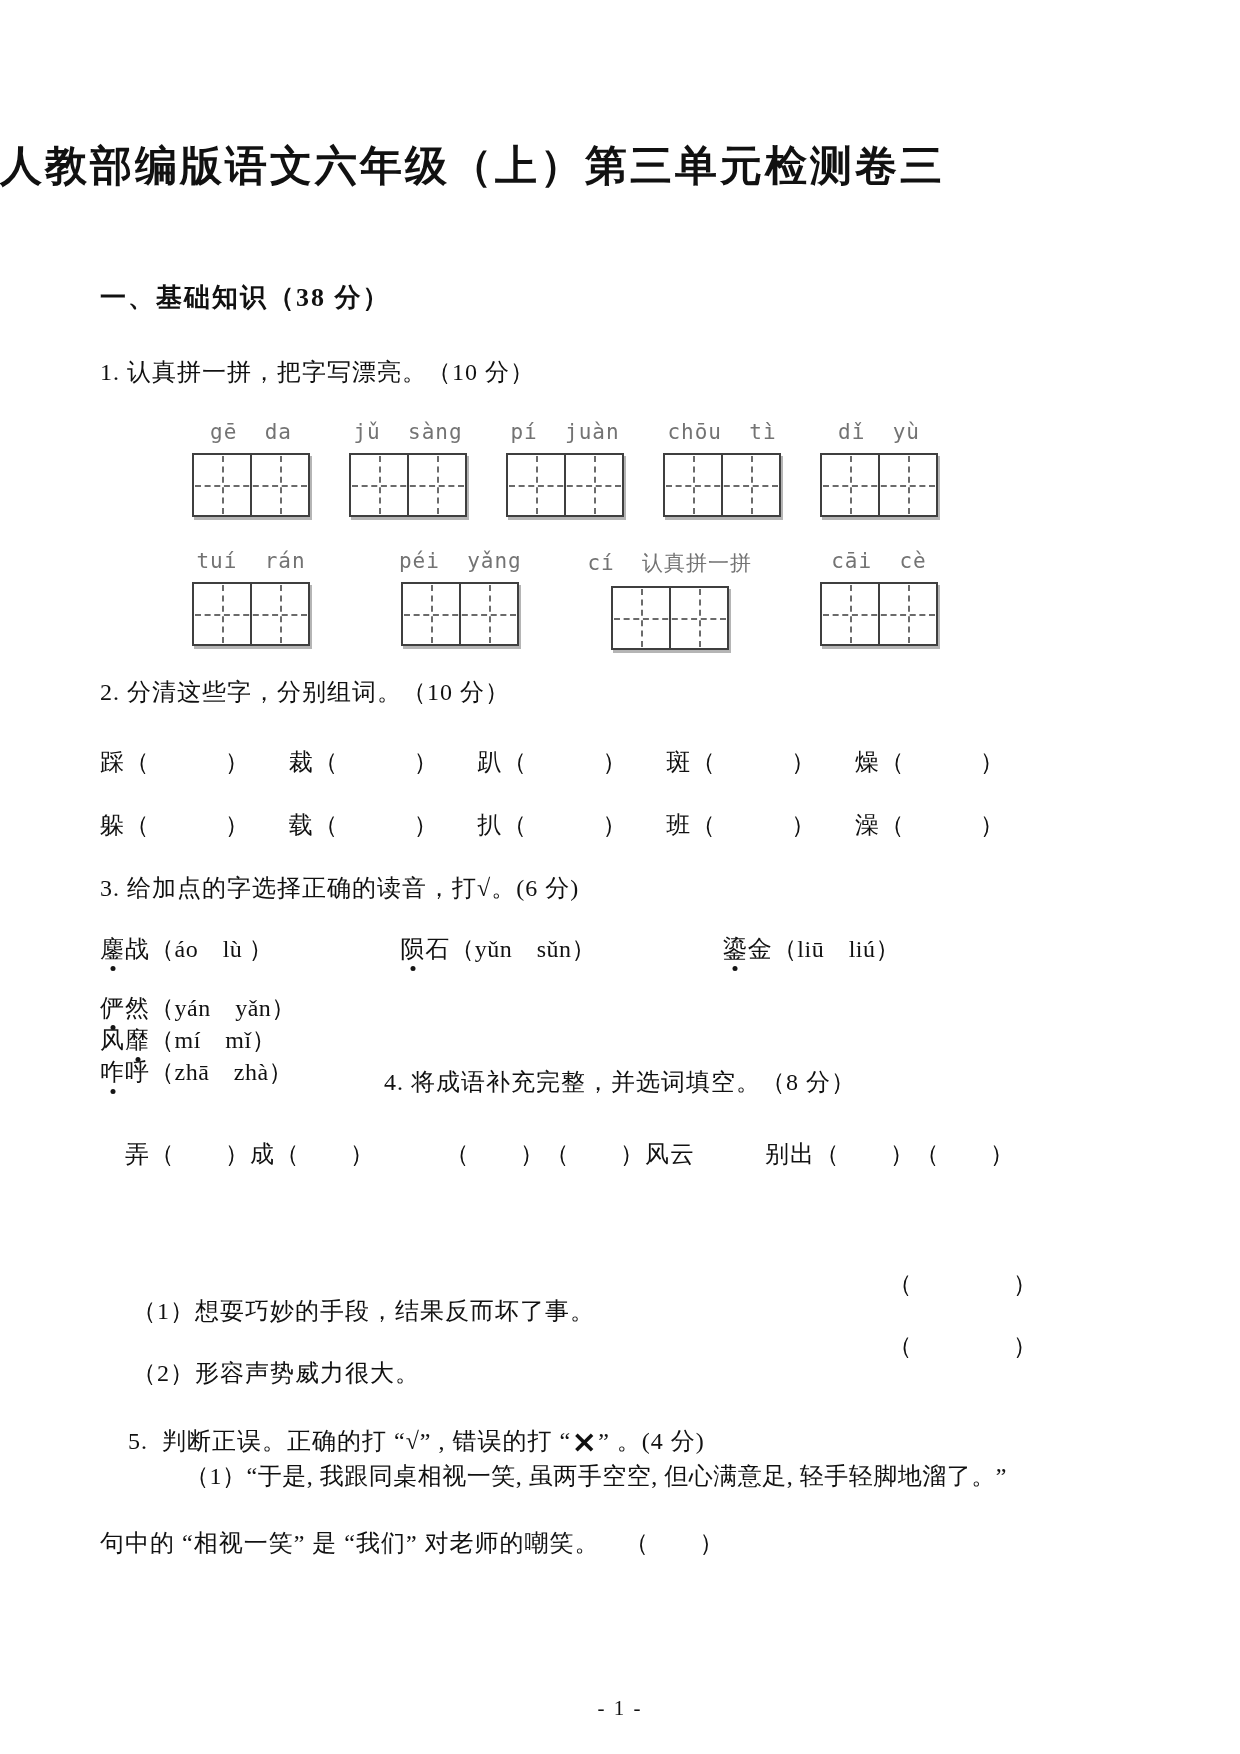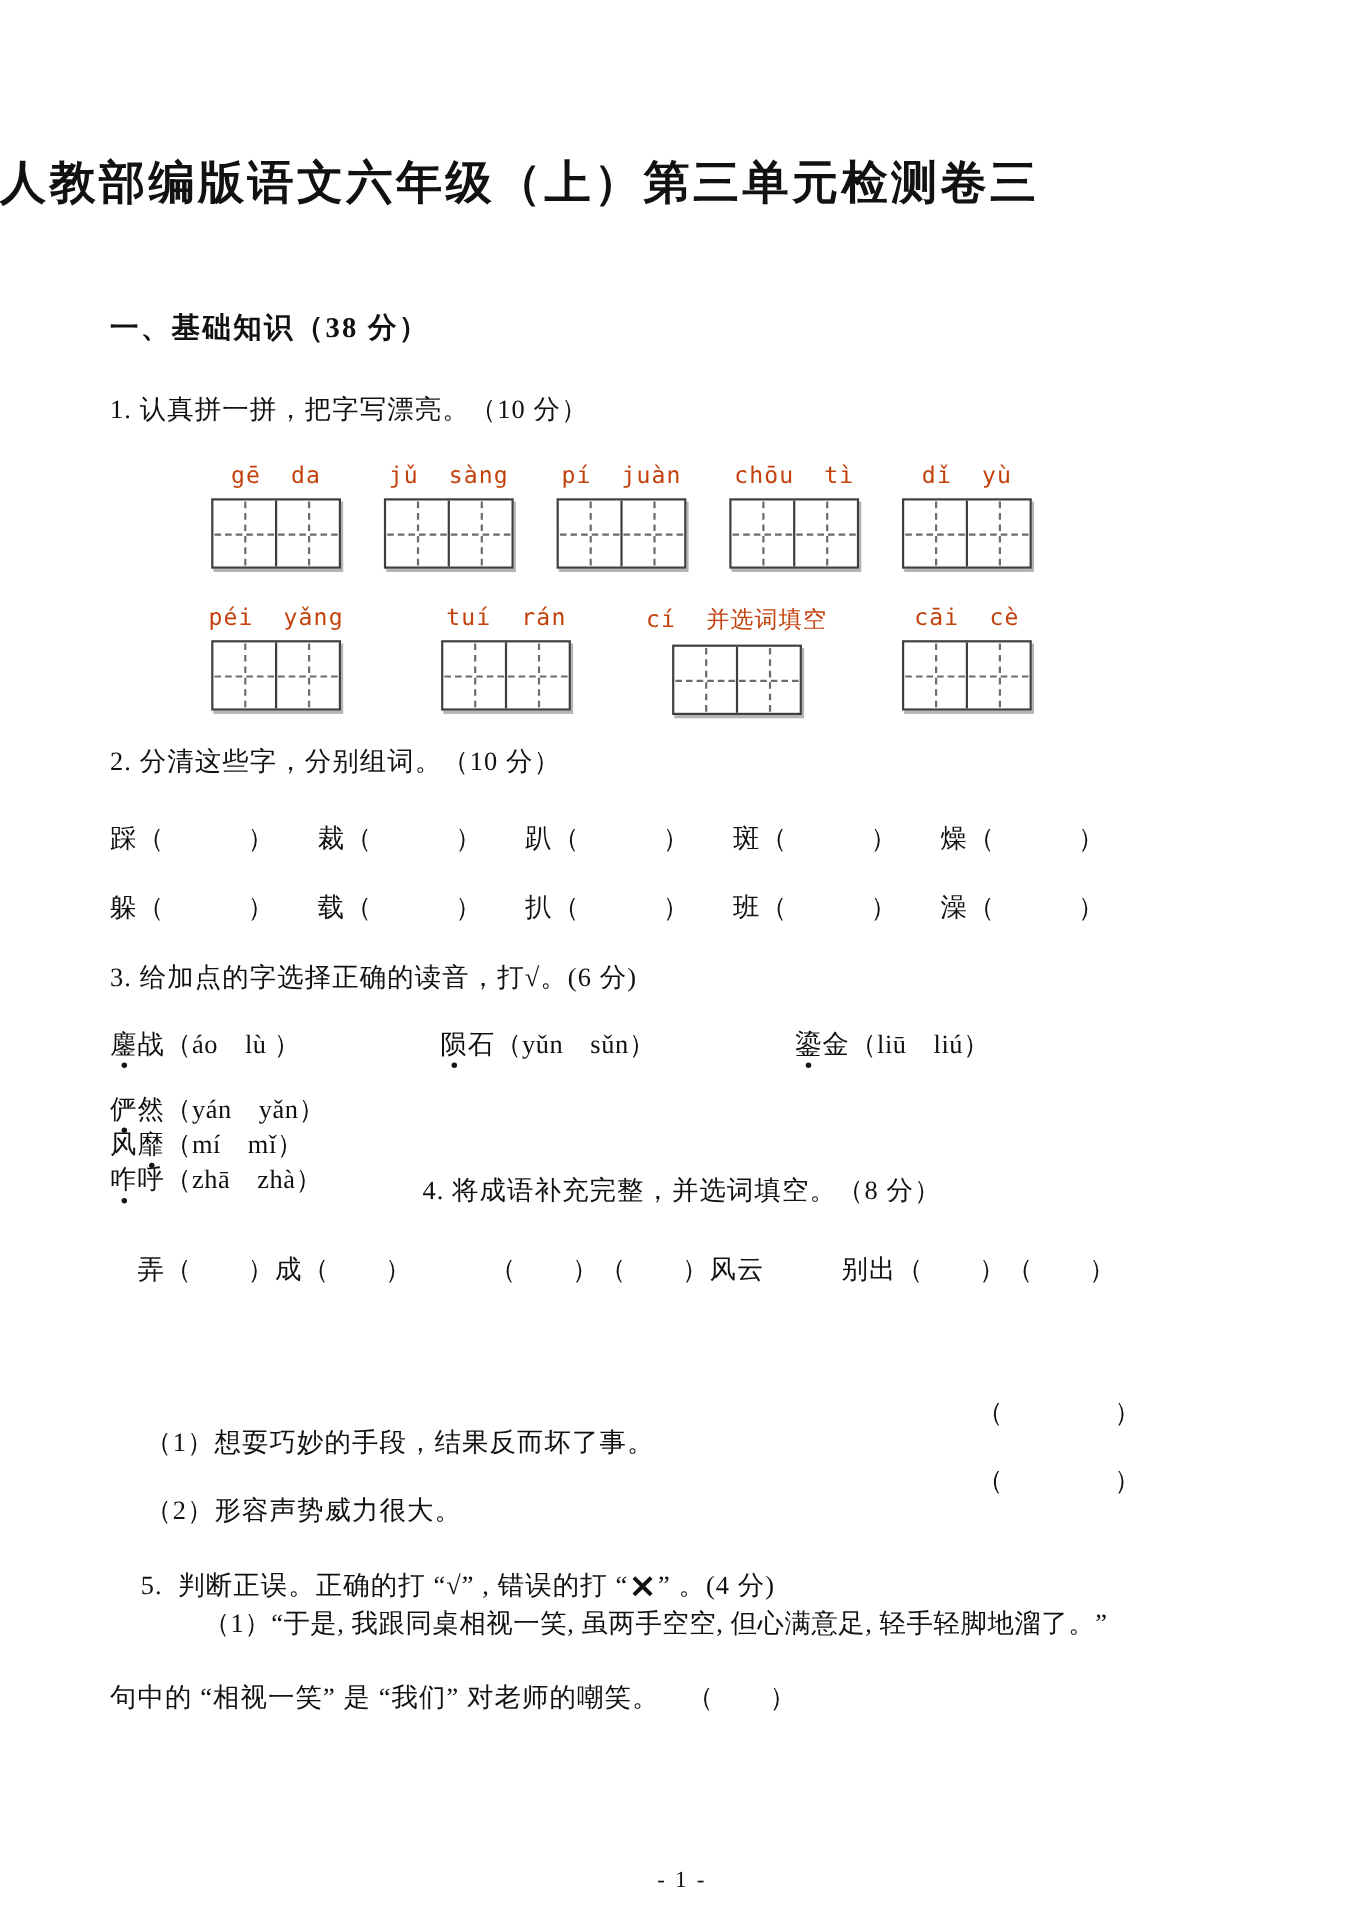--- a/index.html
+++ b/index.html
@@ -50,21 +50,21 @@
   .py-row{
     position:absolute;left:190px;width:750px;
     display:flex;justify-content:space-between;
   }
   .py-row1{top:420px;}
   .py-row2{top:549px;}
   .py-col{width:122px;display:flex;flex-direction:column;align-items:center;}
   .py-label{
     font-family:"DejaVu Sans Mono","DejaVu Sans",monospace;
     font-size:21px;white-space:pre;letter-spacing:1px;
-    margin-bottom:9px;color:#c2410c;
+    margin-bottom:9px;color:#737373;
   }
   .tz{
     position:relative;width:118px;height:64px;
     border:2px solid #3f3f3f;background:#fff;
     box-shadow:2px 3px 0 rgba(120,120,120,0.55);
     display:flex;box-sizing:border-box;
   }
   .tz-cell{flex:1;position:relative;}
   .tz-cell + .tz-cell{border-left:2px solid #3f3f3f;}
   .tz-cell::before{
@@ -134,35 +134,35 @@
       <div class="py-label">dǐ  yù</div>
       <div class="tz">
         <div class="tz-cell"></div>
         <div class="tz-cell"></div>
       </div>
     </div>
   </div>
 
   <div class="py-row py-row2">
     <div class="py-col">
+      <div class="py-label">tuí  rán</div>
+      <div class="tz">
+        <div class="tz-cell"></div>
+        <div class="tz-cell"></div>
+      </div>
+    </div>
+    <div class="py-col">
       <div class="py-label">péi  yǎng</div>
       <div class="tz">
         <div class="tz-cell"></div>
         <div class="tz-cell"></div>
       </div>
     </div>
     <div class="py-col">
-      <div class="py-label">tuí  rán</div>
-      <div class="tz">
-        <div class="tz-cell"></div>
-        <div class="tz-cell"></div>
-      </div>
-    </div>
-    <div class="py-col">
-      <div class="py-label">cí  并选词填空</div>
+      <div class="py-label">cí  认真拼一拼</div>
       <div class="tz">
         <div class="tz-cell"></div>
         <div class="tz-cell"></div>
       </div>
     </div>
     <div class="py-col">
       <div class="py-label">cāi  cè</div>
       <div class="tz">
         <div class="tz-cell"></div>
         <div class="tz-cell"></div>

